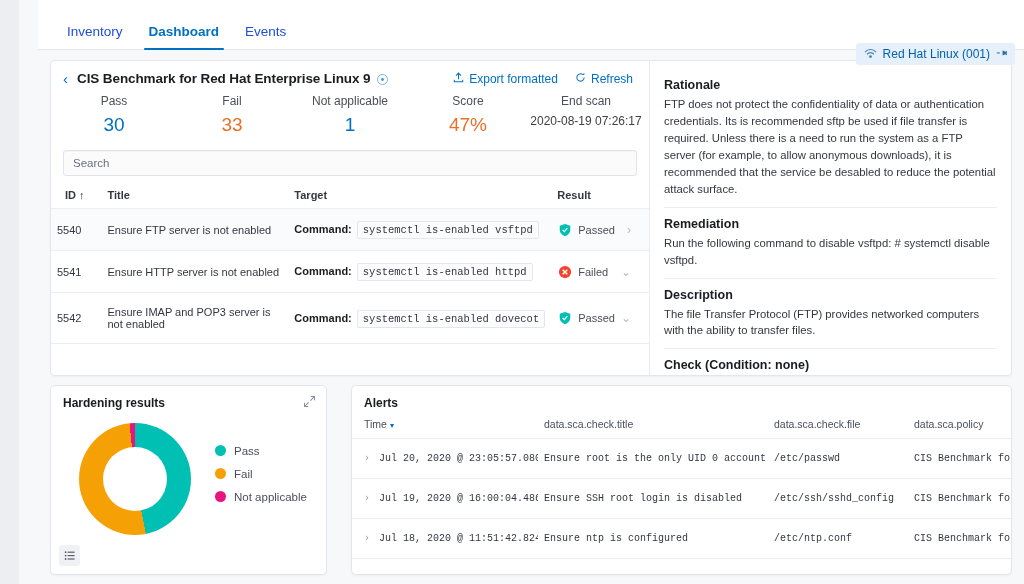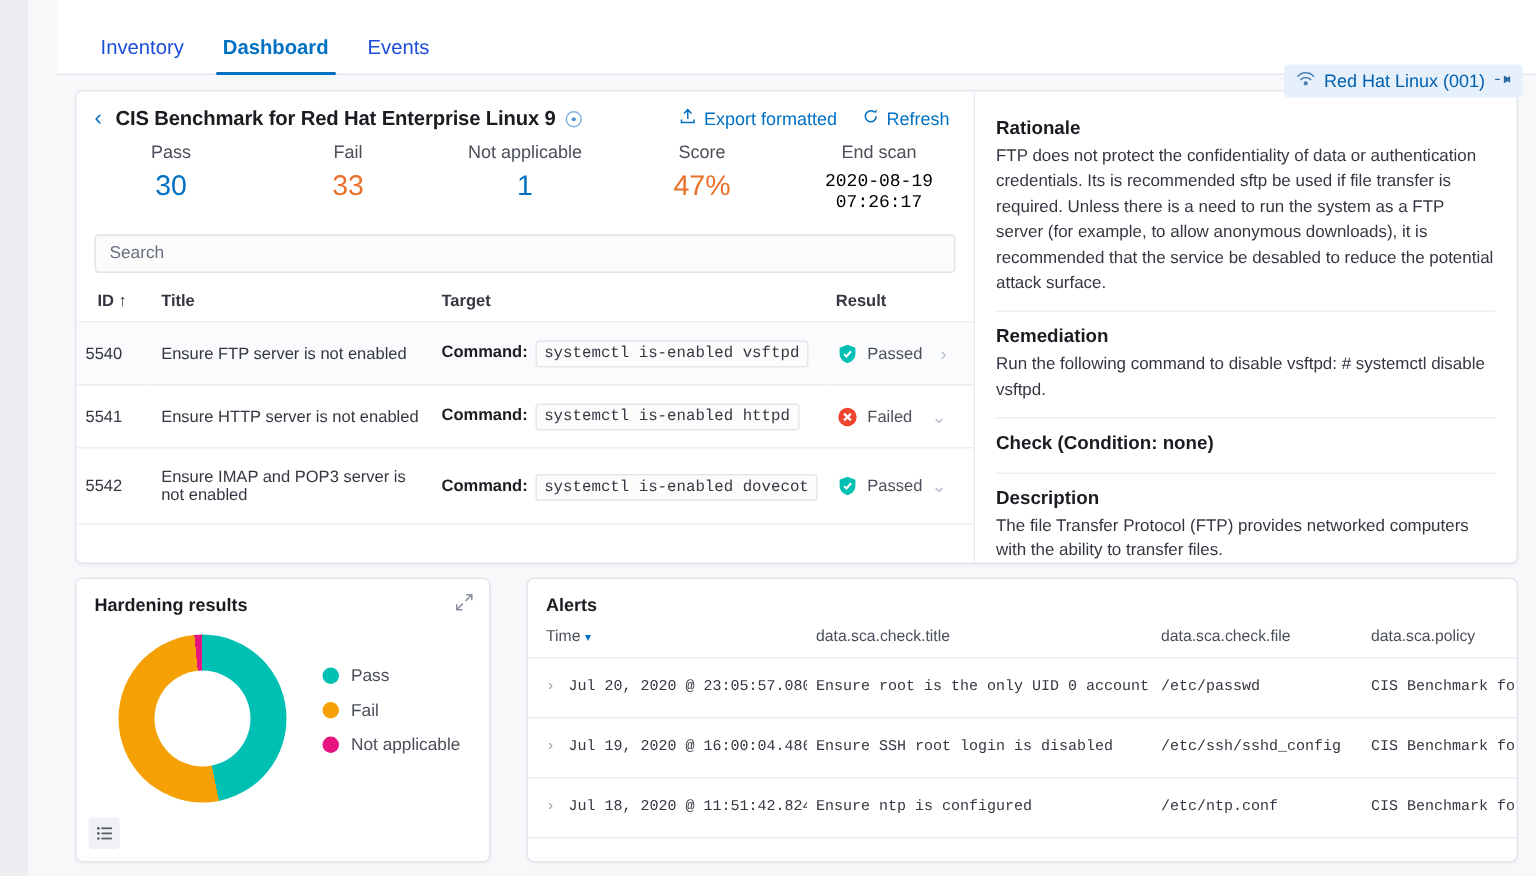--- a/index.html
+++ b/index.html
@@ -167,21 +167,21 @@
   }
   .metric { flex: 1; text-align: center; }
   .metric .lbl {
     font-size: 12px;
     color: #4a4f59;
     margin-bottom: 6px;
   }
   .metric .val { font-size: 19px; }
   .val.blue { color: #0071c2; }
   .val.orange { color: #e8702a; }
-  .val.small { font-size: 12px; color: #000000; font-family: Liberation Mono, monospace; }
+  .val.small { font-size: 12px; color: #404040; }
 
   
   .search-wrap { padding: 10px 12px 4px 12px; }
   .search-input {
     width: 100%;
     height: 26px;
     border: 1px solid #e1e4eb;
     border-radius: 3px;
     background: #fbfbfc;
     font-size: 11.5px;
@@ -528,26 +528,26 @@
         <div class="panel right-panel">
           <div class="sec">
             <h4>Rationale</h4>
             <p>FTP does not protect the confidentiality of data or authentication credentials. Its is recommended sftp be used if file transfer is required. Unless there is a need to run the system as a FTP server (for example, to allow anonymous downloads), it is recommended that the service be desabled to reduce the potential attack surface.</p>
           </div>
           <div class="sec">
             <h4>Remediation</h4>
             <p>Run the following command to disable vsftpd: # systemctl disable vsftpd.</p>
           </div>
           <div class="sec">
-            <h4>Check (Condition: none)</h4>
-
-          </div>
-          <div class="sec">
             <h4>Description</h4>
             <p>The file Transfer Protocol (FTP) provides networked computers with the ability to transfer files.</p>
+          </div>
+          <div class="sec">
+            <h4>Check (Condition: none)</h4>
+
           </div>
 
         </div>
       </div>
 
       <div class="bottom-row">
 
         <div class="panel chart-panel">
           <div class="bp-title">Hardening results</div>
           <span class="expand-ico">

